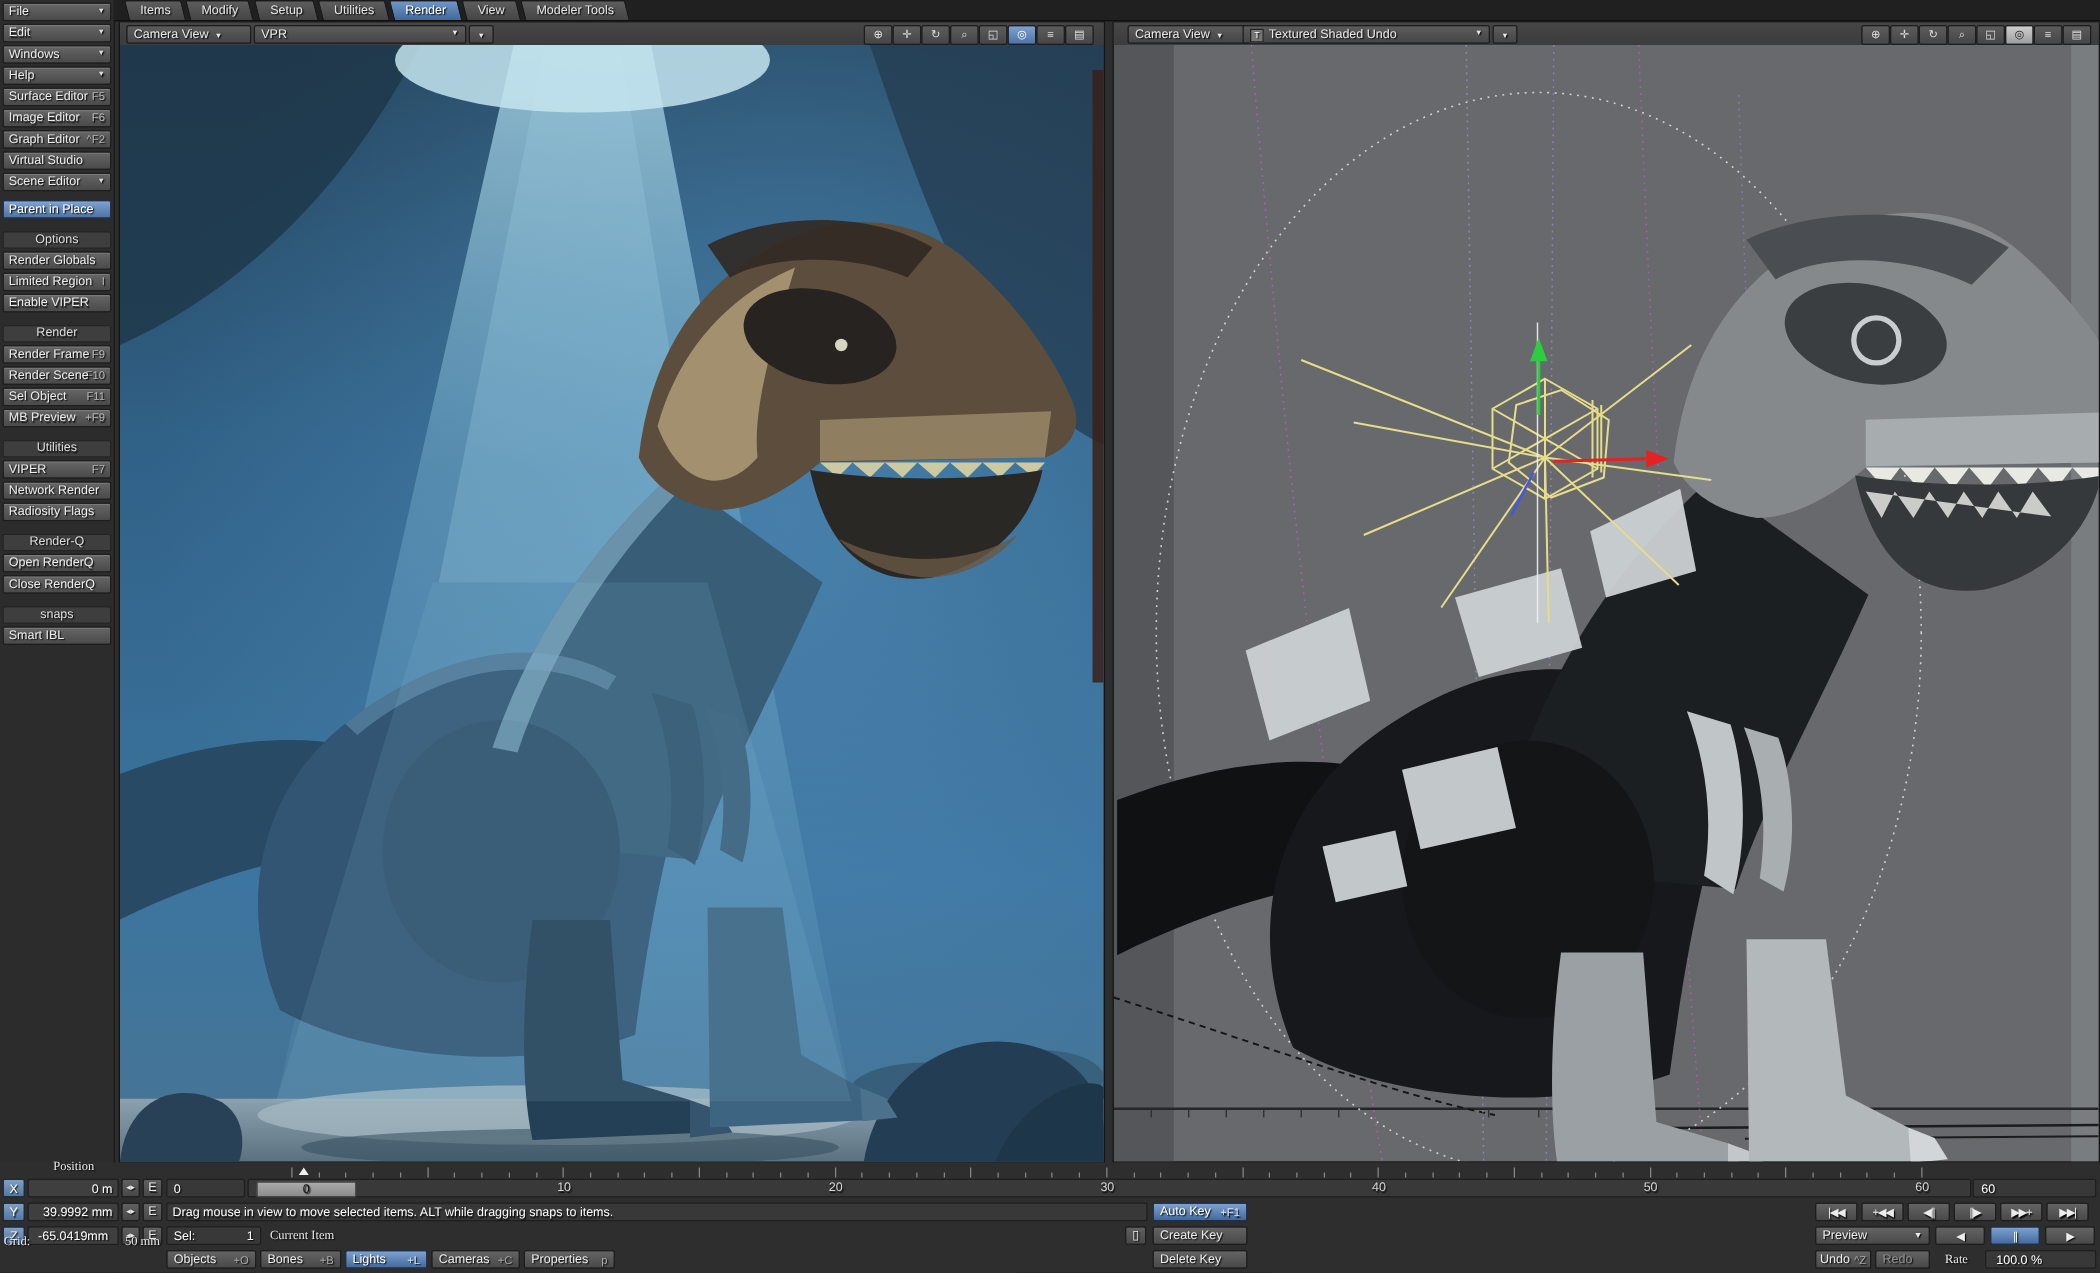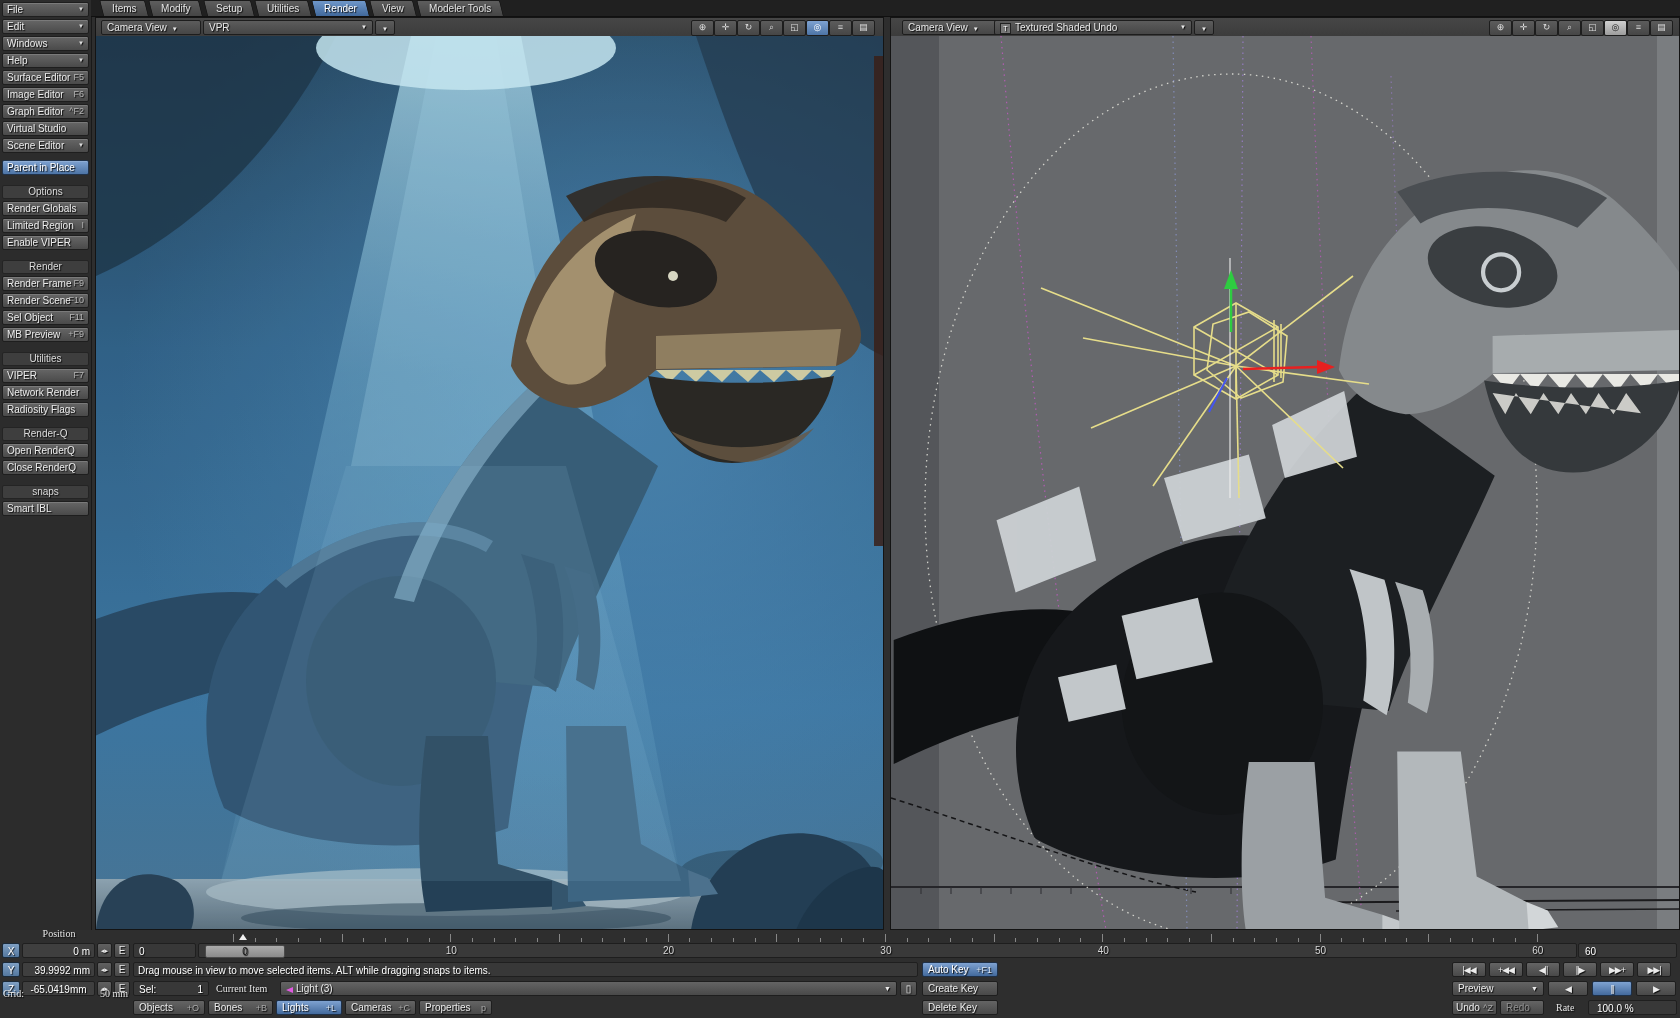--- a/index.html
+++ b/index.html
@@ -400,24 +400,20 @@
     <div class="f fdark ts" style="left:133px;top:32px;width:785px;padding:0 4px;">Drag mouse in view to move selected items. ALT while dragging snaps to items.</div>
 
     <div class="badge ts" style="left:2px;top:51px;">Z</div>
     <div class="f ts" style="left:22px;top:51px;width:73px;text-align:center;padding:0 4px;">-65.0419mm</div>
     <div class="mini ts" style="left:97px;top:51px;width:15px;font-size:7px;">◂▸</div>
     <div class="mini ts" style="left:114px;top:51px;width:16px;">E</div>
     <div class="f fdark ts" style="left:133px;top:51px;width:76px;padding:0 5px;">
       <span>Sel:</span><span style="float:right">1</span>
     </div>
     <div class="lbl ts" style="left:216px;top:51px;">Current Item</div>
-    <div class="bbtn ts" style="left:280px;top:51px;width:617px;">
-      <span class="litri"></span><span>Light (3)</span>
-      <span style="float:right;font-size:7px;">▼</span>
-    </div>
     <div class="mini ts" style="left:900px;top:51px;width:17px;">▯</div>
 
     <div class="lbl ts" style="left:3px;top:56px;width:125px;">
       <span>Grid:</span><span style="float:right">50 mm</span>
     </div>
     <div class="bbtn ts" style="left:133px;top:70px;width:72px;"><span>Objects</span><span class="sc">+O</span></div>
     <div class="bbtn ts" style="left:208px;top:70px;width:65px;"><span>Bones</span><span class="sc">+B</span></div>
     <div class="bbtn blue ts" style="left:276px;top:70px;width:66px;"><span>Lights</span><span class="sc" style="color:#d8e4f2">+L</span></div>
     <div class="bbtn ts" style="left:345px;top:70px;width:71px;"><span>Cameras</span><span class="sc">+C</span></div>
     <div class="bbtn ts" style="left:419px;top:70px;width:73px;"><span>Properties</span><span class="sc">p</span></div>

